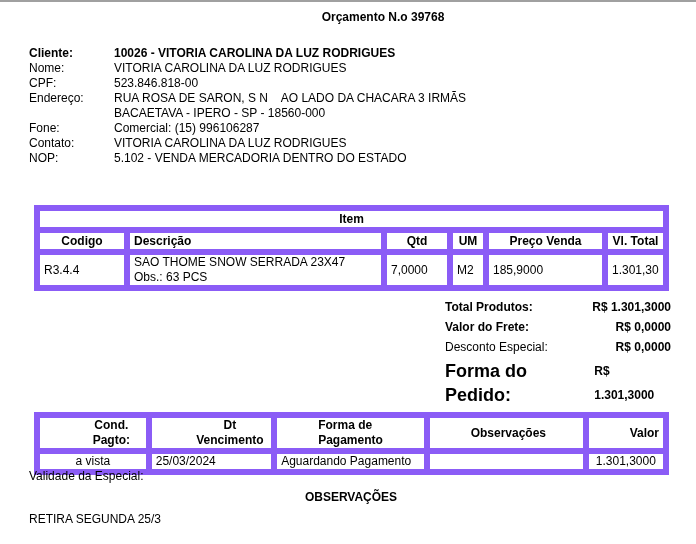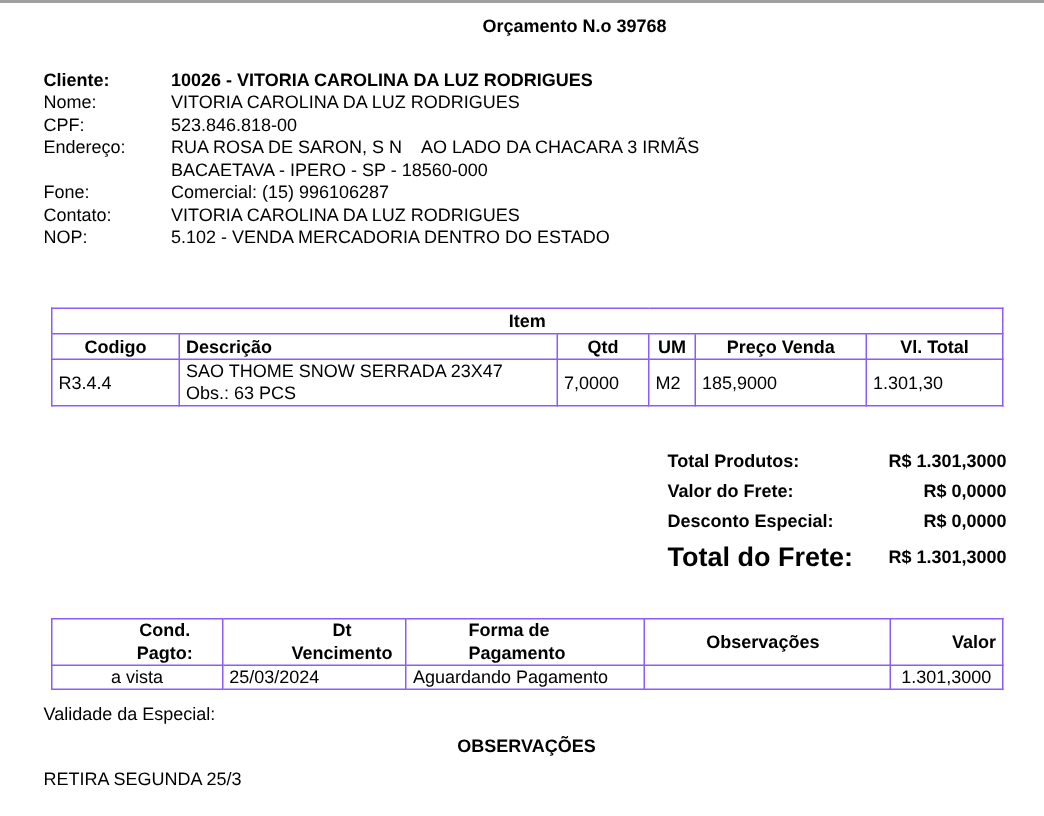--- a/index.html
+++ b/index.html
@@ -8,30 +8,30 @@
     font-family: "Liberation Sans", sans-serif; font-size: 12px; color: #000;
   }
   .topline { position: absolute; left: 0; top: 0; width: 696px; height: 2px; background: #a0a0a0; }
   .title { position: absolute; left: 0; width: 696px; top: 10px; text-align: center; font-weight: bold; font-size: 12px; padding-left: 35px; }
   .info { position: absolute; left: 29px; top: 46px; }
   .info .row { height: 15px; line-height: 15px; white-space: pre; }
   .info .lbl { display: inline-block; width: 85px; }
   .info .val { display: inline-block; }
   .info .bold { font-weight: bold; }
   table { border-collapse: collapse; position: absolute; }
-  td, th { border: 1px solid #8b5cf6; padding: 0 4px; font-size: 12px; }
+  td, th { border: 6px solid #8b5cf6; padding: 0 4px; font-size: 12px; }
   .items { left: 34px; top: 205px; width: 635px; }
   .items th { font-weight: bold; height: 16px; line-height: 15px; }
   .items td { height: 30px; line-height: 15px; vertical-align: middle; }
   .r { text-align: left; }
   .c { text-align: center; }
   .l { text-align: left; }
   .totals { position: absolute; left: 445px; top: 299px; width: 226px; }
   .totals .trow { display: flex; justify-content: space-between; font-weight: bold; height: 20px; line-height: 16px; }
-  .totals .trow.normal .tl { font-weight: bold; }
+  .totals .trow.normal .tl { font-weight: normal; }
   .totals .trow.big { font-size: 18px; height: 24px; line-height: 24px; }
   .totals .trow.big .tv { font-size: 12px; font-weight: bold; }
   .pay { left: 34px; top: 412px; width: 635px; }
   .pay th { font-weight: bold; height: 15px; line-height: 15px; padding-left: 41px; }
   .pay td { height: 15px; line-height: 15px; }
   .validade { position: absolute; left: 29px; top: 469px; }
   .obs-title { position: absolute; left: 0; width: 702px; top: 490px; text-align: center; font-weight: bold; }
   .obs-text { position: absolute; left: 29px; top: 512px; }
 </style>
 </head>
@@ -85,21 +85,21 @@
   </div>
   <div class="trow">
     <span class="tl">Valor do Frete:</span>
     <span class="tv">R$ 0,0000</span>
   </div>
   <div class="trow normal">
     <span class="tl">Desconto Especial:</span>
     <span class="tv">R$ 0,0000</span>
   </div>
   <div class="trow big">
-    <span class="tl">Total do Frete:</span>
+    <span class="tl">Forma do Pedido:</span>
     <span class="tv">R$ 1.301,3000</span>
   </div>
 </div>
 
 <table class="pay">
   <tbody>
       <tr>
     <th class="c" style="width:96px">Cond. Pagto:</th>
     <th class="c" style="width:85px">Dt Vencimento</th>
     <th class="l" style="width:157px">Forma de Pagamento</th>

